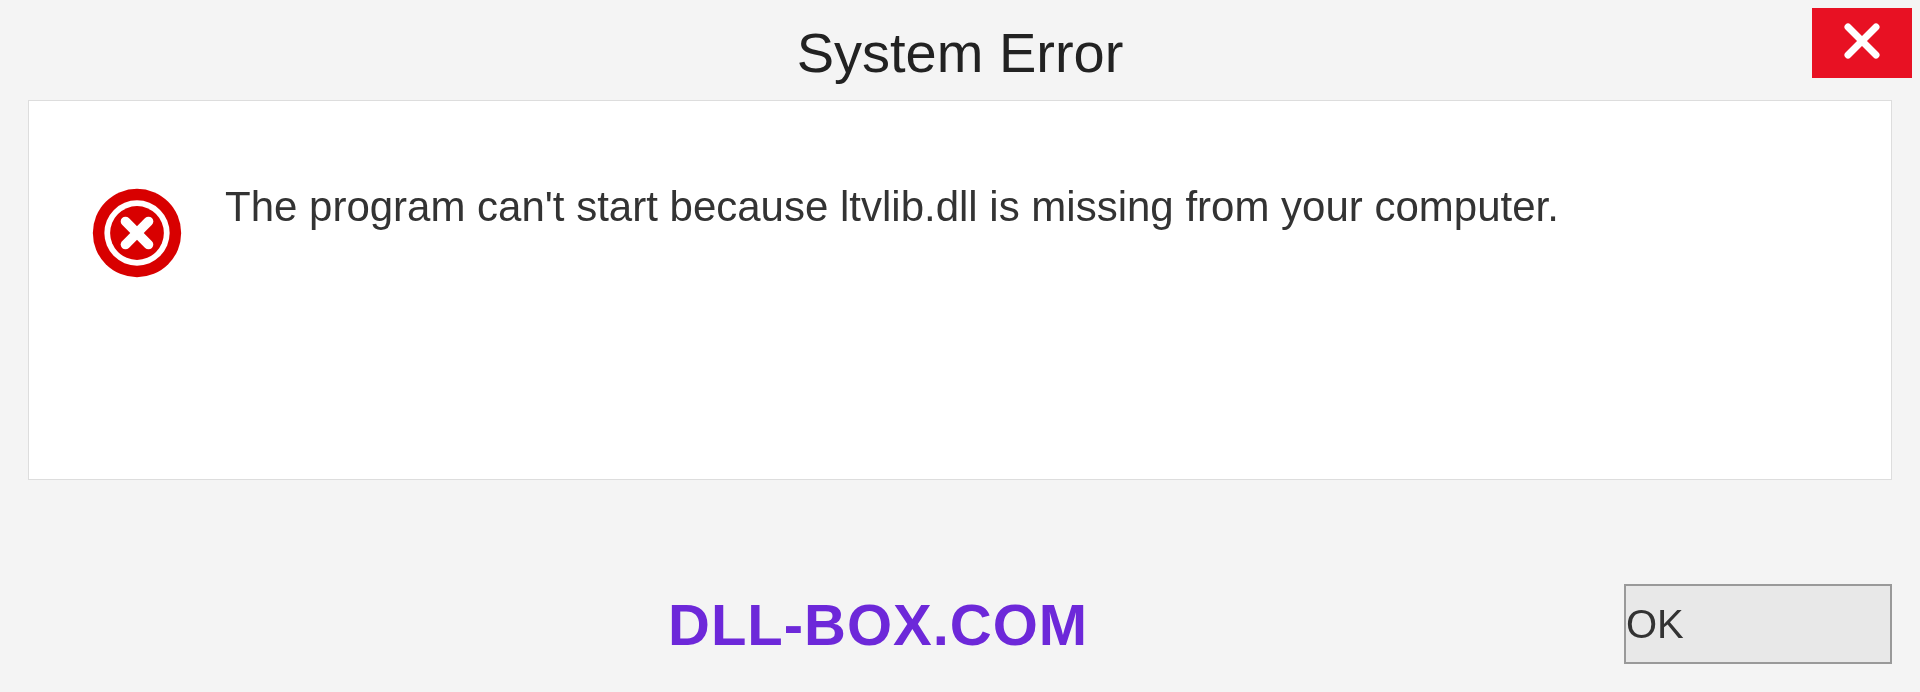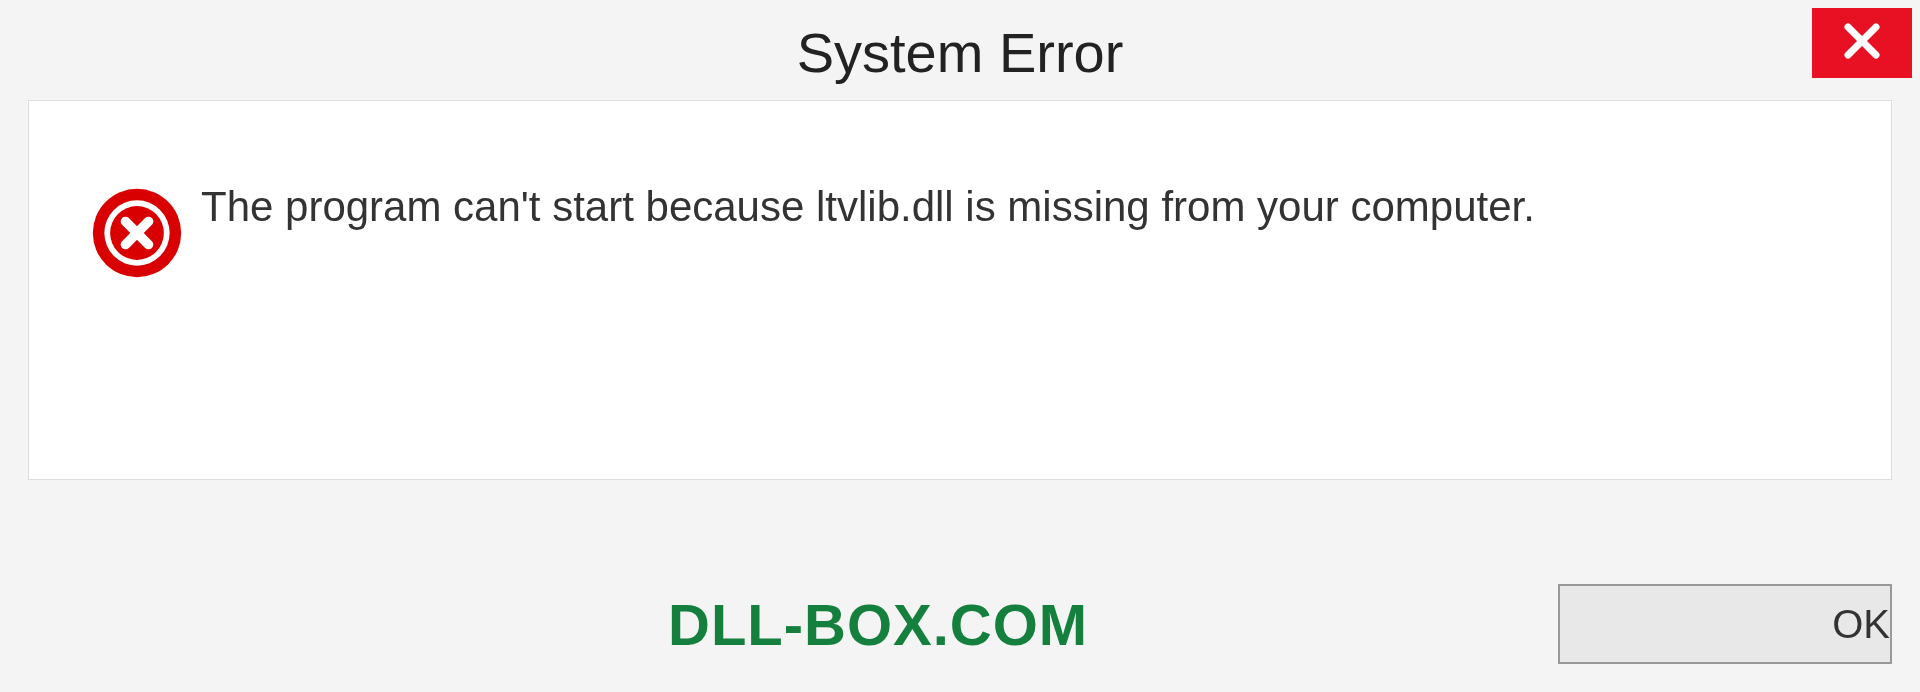--- a/index.html
+++ b/index.html
@@ -47,21 +47,21 @@
       height: 42px;
     }
     .content-area {
       margin: 10px 28px 0 28px;
       border: 1px solid #ddd;
       background: #fff;
       height: 380px;
       padding: 80px 60px 60px 60px;
       display: flex;
       align-items: flex-start;
-      gap: 16px;
+      gap: 40px;
     }
     .error-icon {
       flex: 0 0 auto;
       margin-top: 4px;
     }
     .error-icon svg {
       width: 96px;
       height: 96px;
     }
     .message-block {
@@ -77,37 +77,37 @@
     .footer {
       position: absolute;
       bottom: 28px;
       left: 28px;
       right: 28px;
       display: flex;
       align-items: center;
       justify-content: space-between;
     }
     .watermark {
-      color: #15803d;
+      color: #6d28d9;
       font-size: 58px;
       font-weight: 800;
       letter-spacing: 1px;
       font-family: Arial, "Arial Black", sans-serif;
       margin-left: 640px;
     }
     .ok-btn {
-      width: 334px;
+      width: 268px;
       height: 80px;
       background: #e8e8e8;
       border: 2px solid #999;
       font-size: 40px;
       color: #333;
       display: flex;
       align-items: center;
-      justify-content: flex-end;
+      justify-content: flex-start;
       cursor: pointer;
       font-family: "Segoe UI", Tahoma, Arial, sans-serif;
     }
   </style>
 </head>
 <body>
 
 <div class="titlebar">
   <div class="title">System Error</div>
   <div class="close-btn">

